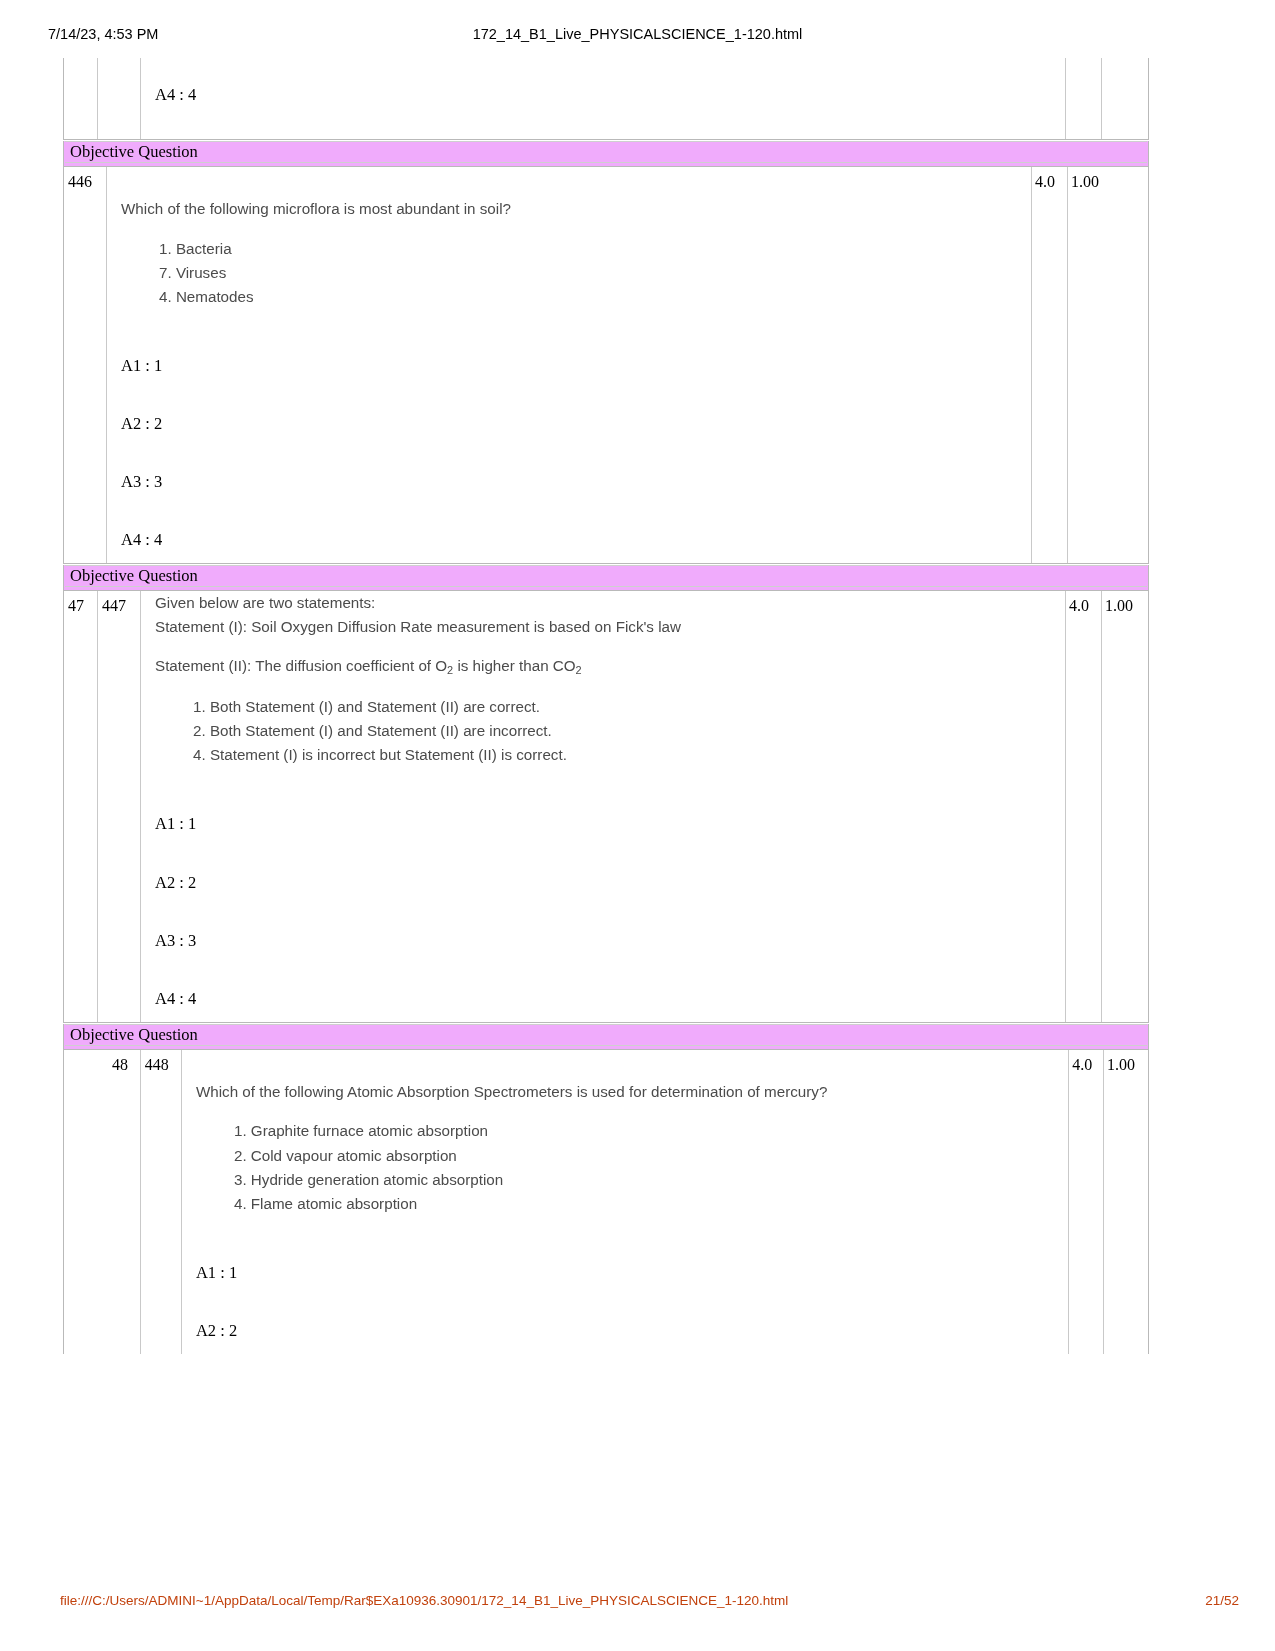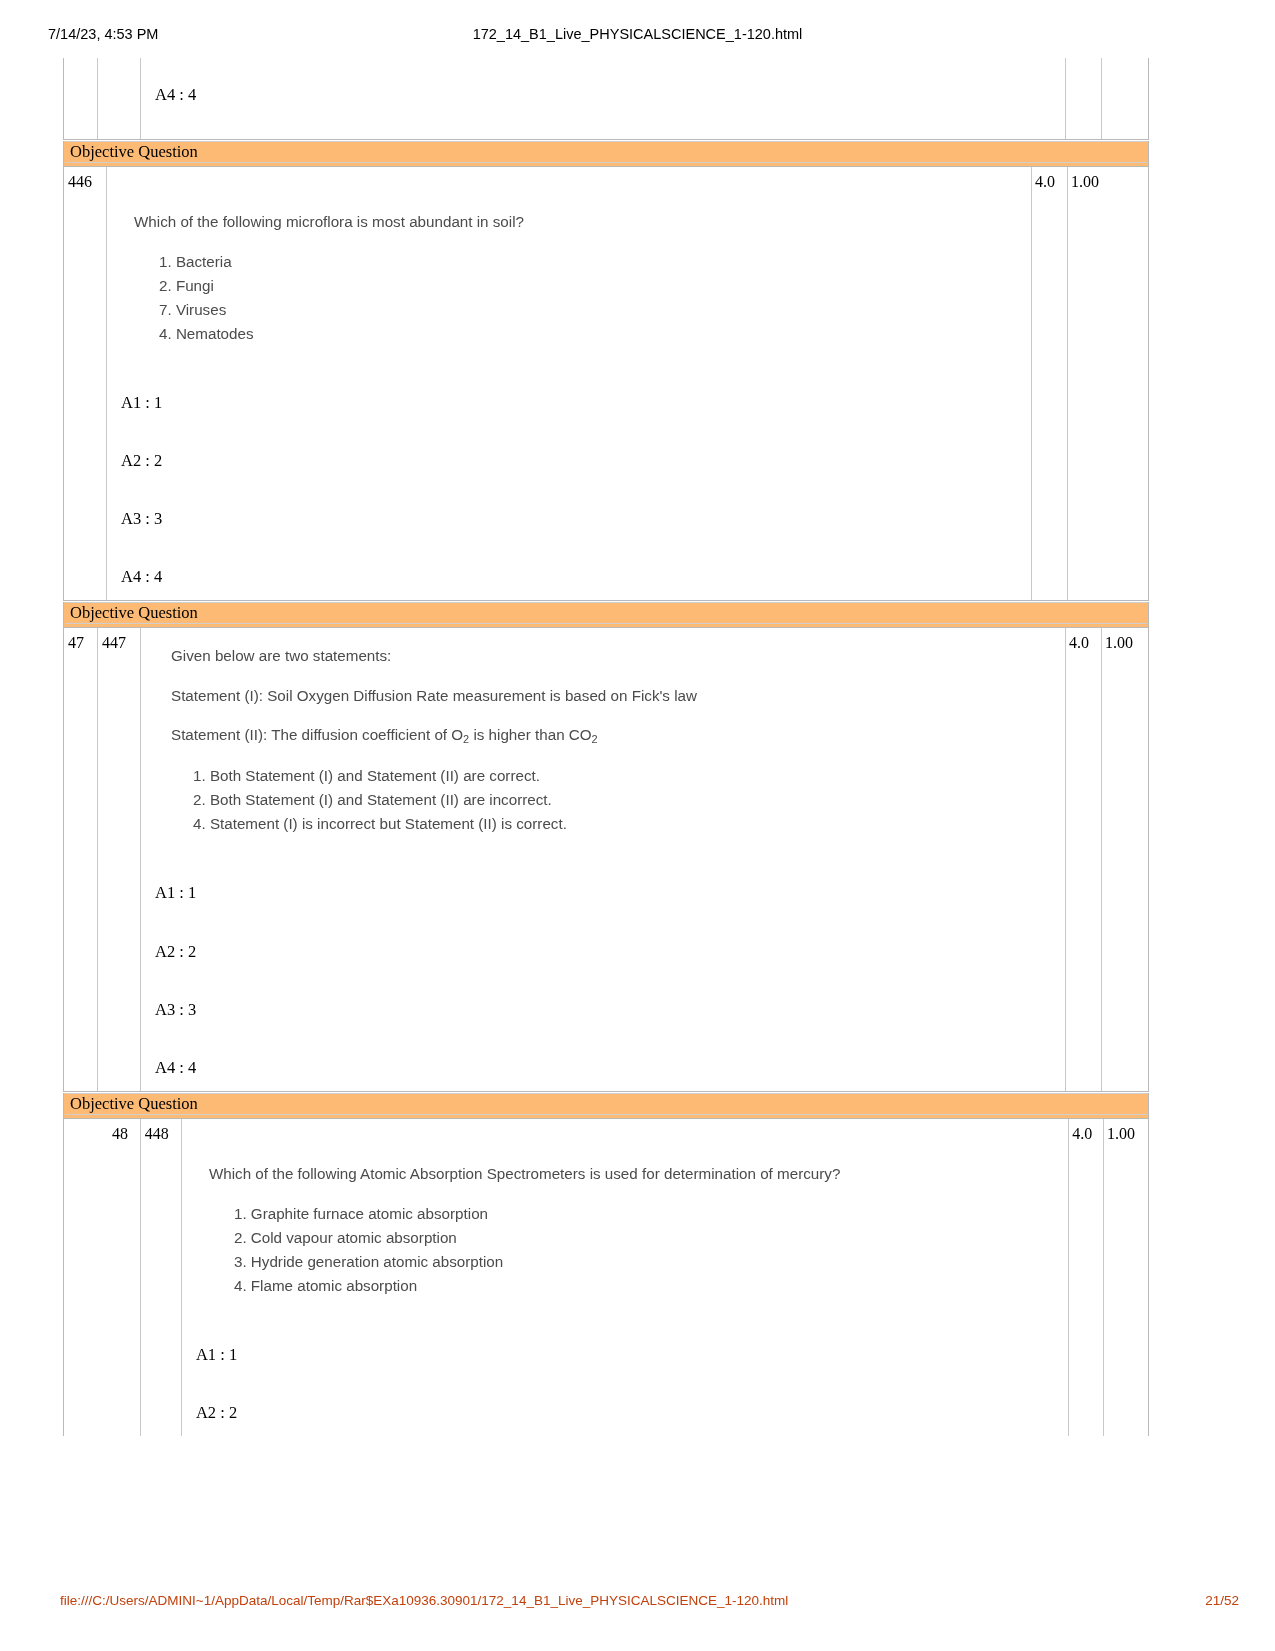--- a/index.html
+++ b/index.html
@@ -106,21 +106,21 @@
     line-height: 1.1;
     color: #000;
   }
 
   
   .sep-band {
     width: 1086px;
     box-sizing: border-box;
     border: 1px solid #b9b9b9;
     border-top: none;
-    background: #fdba74;
+    background: #f0abfc;
     height: 26px;
   }
   .sep-inner {
     box-sizing: border-box;
     margin: 1px;
     height: 22px;
     border: 1px solid #cfcfcf;
     border-left: none;
     border-right: none;
     display: flex;
@@ -137,25 +137,25 @@
   
   .qbody {
     padding: 0 14px 0 14px;
     box-sizing: border-box;
   }
   .qtext {
     font-family: "Liberation Sans", sans-serif;
     font-size: 15.2px;
     color: #4b4b4b;
     line-height: 1.55;
-    margin: 13px;
+    margin: 0;
   }
   .qstem { padding-top: 30px; }
   .qstem-tight { padding-top: 24px; }
-  .qline { margin: 16px; padding: 0; }
+  .qline { margin: 0; padding: 0; }
   .qline.gap { margin-top: 16px; }
 
   ol.opts {
     margin: 16px 0 0 0;
     padding-left: 38px;
     list-style: none;
   }
   ol.opts li {
     font-family: "Liberation Sans", sans-serif;
     font-size: 15.2px;
@@ -244,21 +244,20 @@
 
   <div class="qrow topless">
     <div class="cell col-qid">
       <div class="cellnum">446</div>
     </div>
     <div class="cell col-body">
       <div class="qbody">
         <p class="qtext qstem">Which of the following microflora is most abundant in soil?</p>
         <ol class="opts">
           <li>1. Bacteria</li>
-          <li>2. Fungi</li>
           <li>7. Viruses</li>
           <li>4. Nematodes</li>
         </ol>
         <div class="answers">
           <div class="ansline">A1 : 1</div>
           <div class="ansline">A2 : 2</div>
           <div class="ansline">A3 : 3</div>
           <div class="ansline">A4 : 4</div>
         </div>
       </div>

